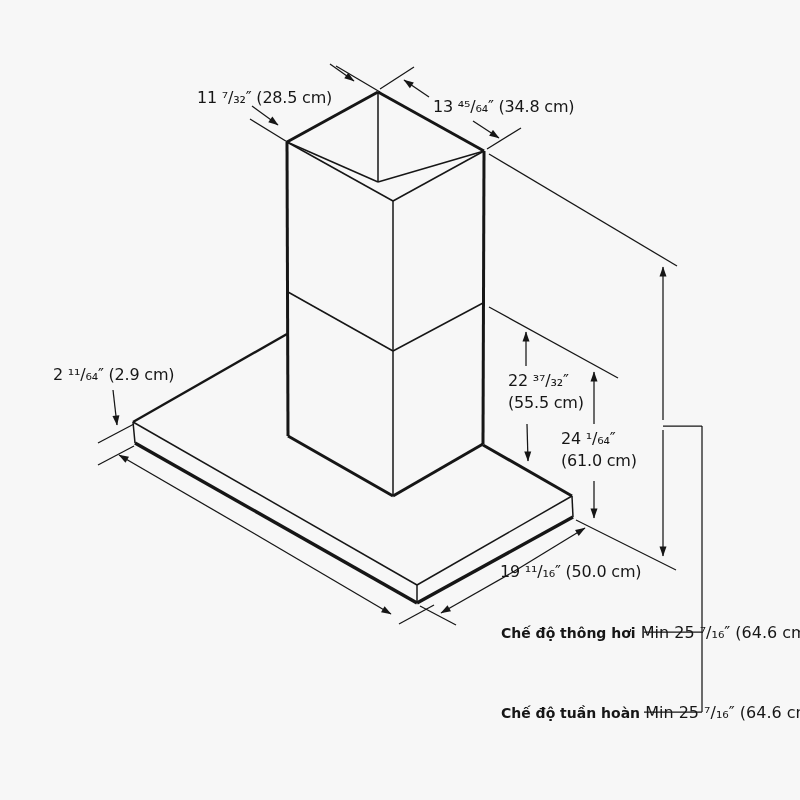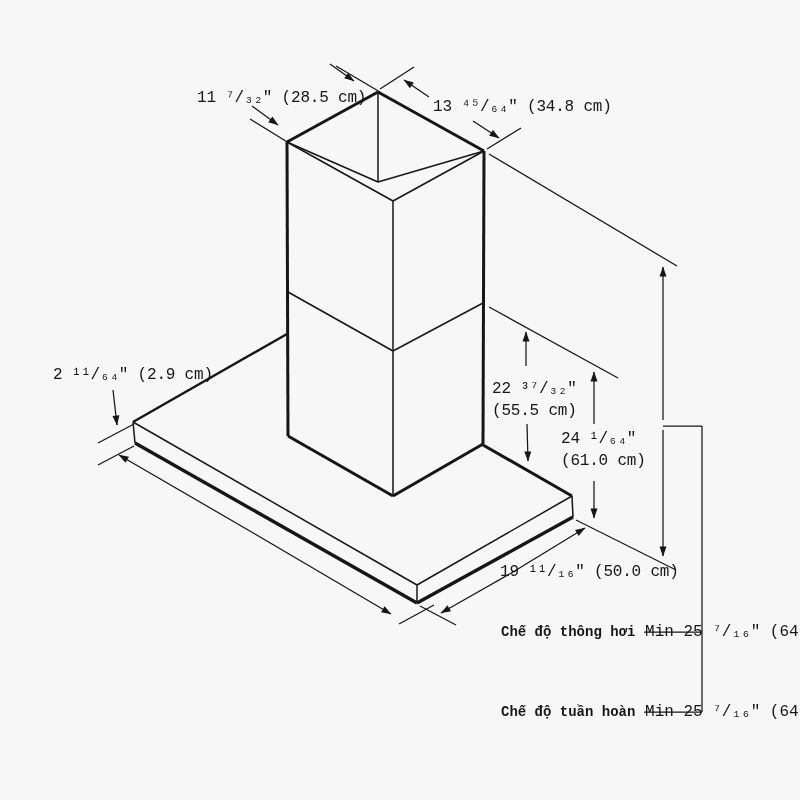--- a/index.html
+++ b/index.html
@@ -4,21 +4,21 @@
 <style>
   html,body{margin:0;padding:0;}
   body{
     width:800px;height:800px;
     background:#f7f7f7;
     font-family:"DejaVu Sans","Liberation Sans",sans-serif;
     color:#161616;
     position:relative;
     overflow:hidden;
   }
-  .stage{position:absolute;inset:0;width:800px;height:764px;font-family:Liberation Mono, monospace;}
+  .stage{position:absolute;inset:0;width:800px;height:764px;}
   svg{position:absolute;left:0;top:0;}
   .label{
     position:absolute;
     font-size:16px;
     line-height:1.4;
     white-space:nowrap;
     color:#161616;
     letter-spacing:-0.2px;
   }
   .label .ln{display:block;}
@@ -132,21 +132,21 @@
       <line class="dim" x1="702" y1="712" x2="644" y2="712"></line>
     </g>
   </svg>
 
   <div class="label" style="left:197px;top:87px;">11 ⁷/₃₂″ (28.5 cm)</div>
 
   <div class="label" style="left:433px;top:96px;">13 ⁴⁵/₆₄″ (34.8 cm)</div>
 
   <div class="label" style="left:53px;top:364px;">2 ¹¹/₆₄″ (2.9 cm)</div>
 
-  <div class="label" style="left:492px;top:370px;margin-top:8px;">
+  <div class="label" style="left:508px;top:370px;">
     <span class="ln">22 ³⁷/₃₂″</span>
     <span class="ln">(55.5 cm)</span>
   </div>
 
   <div class="label" style="left:561px;top:428px;">
     <span class="ln">24 ¹/₆₄″</span>
     <span class="ln">(61.0 cm)</span>
   </div>
 
 

